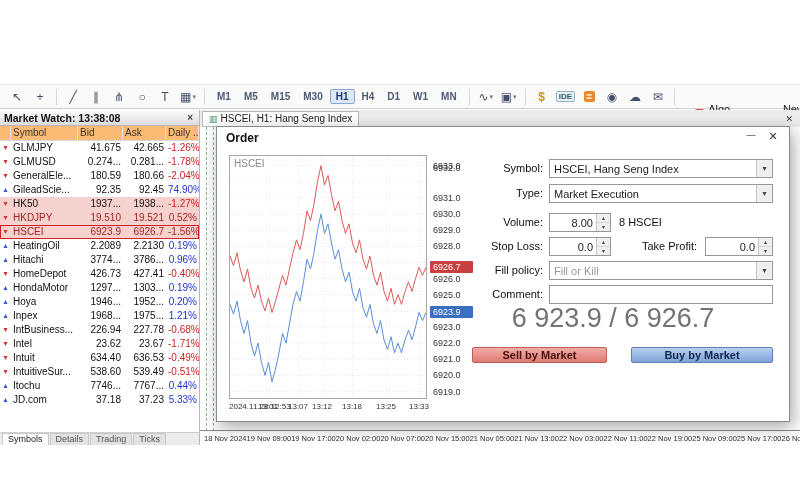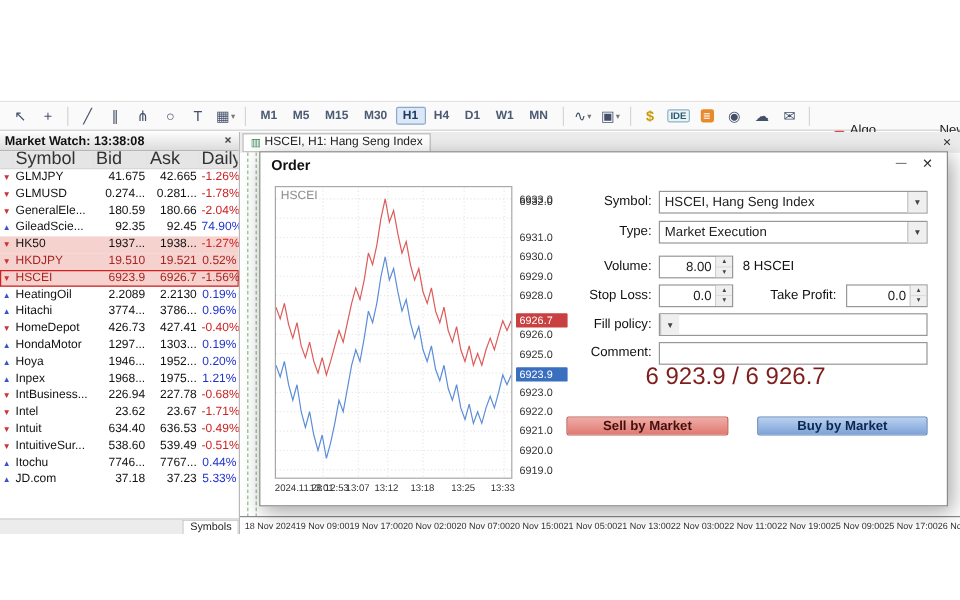--- a/index.html
+++ b/index.html
@@ -28,35 +28,35 @@
   .no-ic{color:#2d8a2d;font-weight:bold;font-size:12px;line-height:10px;}
   
   .main{position:absolute;top:110px;left:0;width:800px;height:335px;display:flex;}
   
   .mw{width:200px;box-sizing:border-box;border-right:1px solid #b8b8b8;background:#fff;
       display:flex;flex-direction:column;}
   .mw-header{height:15px;display:flex;align-items:center;padding:0 4px;font-size:10.5px;font-weight:bold;
              background:linear-gradient(#fdfdfd,#dcdcdc);border-bottom:1px solid #b5b5b5;color:#111;}
   .mw-close{margin-left:auto;font-size:10px;color:#444;padding:0 2px;}
   .mw-cols{display:grid;grid-template-columns:11px 67px 45px 43px 1fr;height:14px;line-height:14px;
-           font-size:15px;color:#333;background:#e5e5e5;border-bottom:1px solid #d8d8d8;}
+           font-size:10px;color:#333;background:#fdba74;border-bottom:1px solid #d8d8d8;}
   .mw-cols span{border-right:1px solid #e2e2e2;padding:0 2px;overflow:hidden;white-space:nowrap;}
   .mw-rows{flex:1;overflow:hidden;position:relative;}
   .mw-row{display:grid;grid-template-columns:11px 67px 45px 43px 1fr;height:14px;line-height:14px;
           font-size:10px;color:#111;}
   .mw-row span{overflow:hidden;white-space:nowrap;padding:0 2px;box-sizing:border-box;}
   .mw-row .num{text-align:right;}
   .mw-row .arrow{padding:0;text-align:center;font-size:8px;}
   .arrow.up{color:#3355cc;} .arrow.down{color:#cc3333;}
   .daily.pos{color:#2233cc;} .daily.neg{color:#cc2222;}
   .mw-row.hl{background:#f6d2ce;}
   .mw-row.sel{box-shadow:inset 0 0 0 1px #d02020;}
   .mw-row.redvals .sym,.mw-row.redvals .num{color:#a62424;}
   .mw-tabs{height:12px;display:flex;align-items:flex-end;gap:1px;border-top:1px solid #cfcfcf;
-           background:#ececec;font-size:9px;color:#555;overflow:hidden;padding-left:2px;flex-direction:column;}
+           background:#ececec;font-size:9px;color:#555;overflow:hidden;padding-left:2px;}
   .mw-tab{padding:0 5px;background:#e2e2e2;border:1px solid #c8c8c8;border-bottom:none;height:11px;line-height:11px;}
   .mw-tab.active{background:#fff;color:#222;}
   
   .chartwin{flex:1;position:relative;background:#fff;}
   .tabbar{height:17px;background:#ececec;border-bottom:1px solid #c8c8c8;display:flex;align-items:center;
           padding-left:2px;}
   .chart-tab{display:flex;align-items:center;gap:3px;background:#fff;border:1px solid #b8b8b8;height:14px;
              padding:0 6px;font-size:10px;color:#222;}
   .tab-ic{color:#3a8a5a;font-size:9px;}
   .chart-close{margin-left:auto;margin-right:7px;font-size:9px;color:#333;}
@@ -93,21 +93,21 @@
   .combo.disabled .cval{color:#9a9a9a;}
   .cbtn{width:15px;align-self:stretch;border-left:1px solid #c4c4c4;background:#efefef;
         display:flex;align-items:center;justify-content:center;font-size:8px;color:#444;}
   .sval{flex:1;text-align:right;padding-right:3px;}
   .sbtns{width:13px;align-self:stretch;display:flex;flex-direction:column;border-left:1px solid #c4c4c4;}
   .su,.sd{flex:1;font-size:6px;line-height:8px;text-align:center;background:#efefef;color:#444;}
   .su{border-bottom:1px solid #d6d6d6;}
   .spinbox.tp{left:488px;width:68px;}
   .tinput{width:224px;padding:0 4px;font-family:"Liberation Sans",sans-serif;}
   .vol-hint{position:absolute;left:402px;font-size:11px;color:#111;}
-  .price-big{position:absolute;left:236px;top:176px;width:320px;text-align:center;font-size:20px;color:#7f1d1d;}
+  .price-big{position:absolute;left:236px;top:176px;width:320px;text-align:center;font-size:27px;color:#737373;}
   .sellbtn,.buybtn{position:absolute;top:220px;height:16px;font-size:11px;font-weight:bold;
         border-radius:2px;font-family:"Liberation Sans",sans-serif;padding:0;line-height:13px;}
   .sellbtn{left:255px;width:135px;color:#43100e;background:linear-gradient(#f0aca6,#df7a72);border:1px solid #bd5f57;}
   .buybtn{left:414px;width:142px;color:#0c2650;background:linear-gradient(#b9d1ef,#7ea2d7);border:1px solid #5d82b8;}
 </style>
 </head>
 <body>
 
 <div class="page">
 
@@ -478,20 +478,21 @@
     <div class="spinbox tp" style="top:110px">
       <span class="sval">0.0</span>
       <span class="sbtns">
           <span class="su">▴</span>
           <span class="sd">▾</span>
         </span>
     </div>
 
     <label class="flabel" style="top:137px">Fill policy:</label>
     <div class="combo disabled" style="top:134px">
+      <span class="cval">Fill or Kill</span>
       <span class="cbtn">▾</span>
     </div>
 
     <label class="flabel" style="top:161px">Comment:</label>
     <input class="tinput" style="top: 158px;" value="">
 
     <div class="price-big">6 923.9 / 6 926.7</div>
 
     <button class="sellbtn">Sell by Market</button>
     <button class="buybtn">Buy by Market</button>

